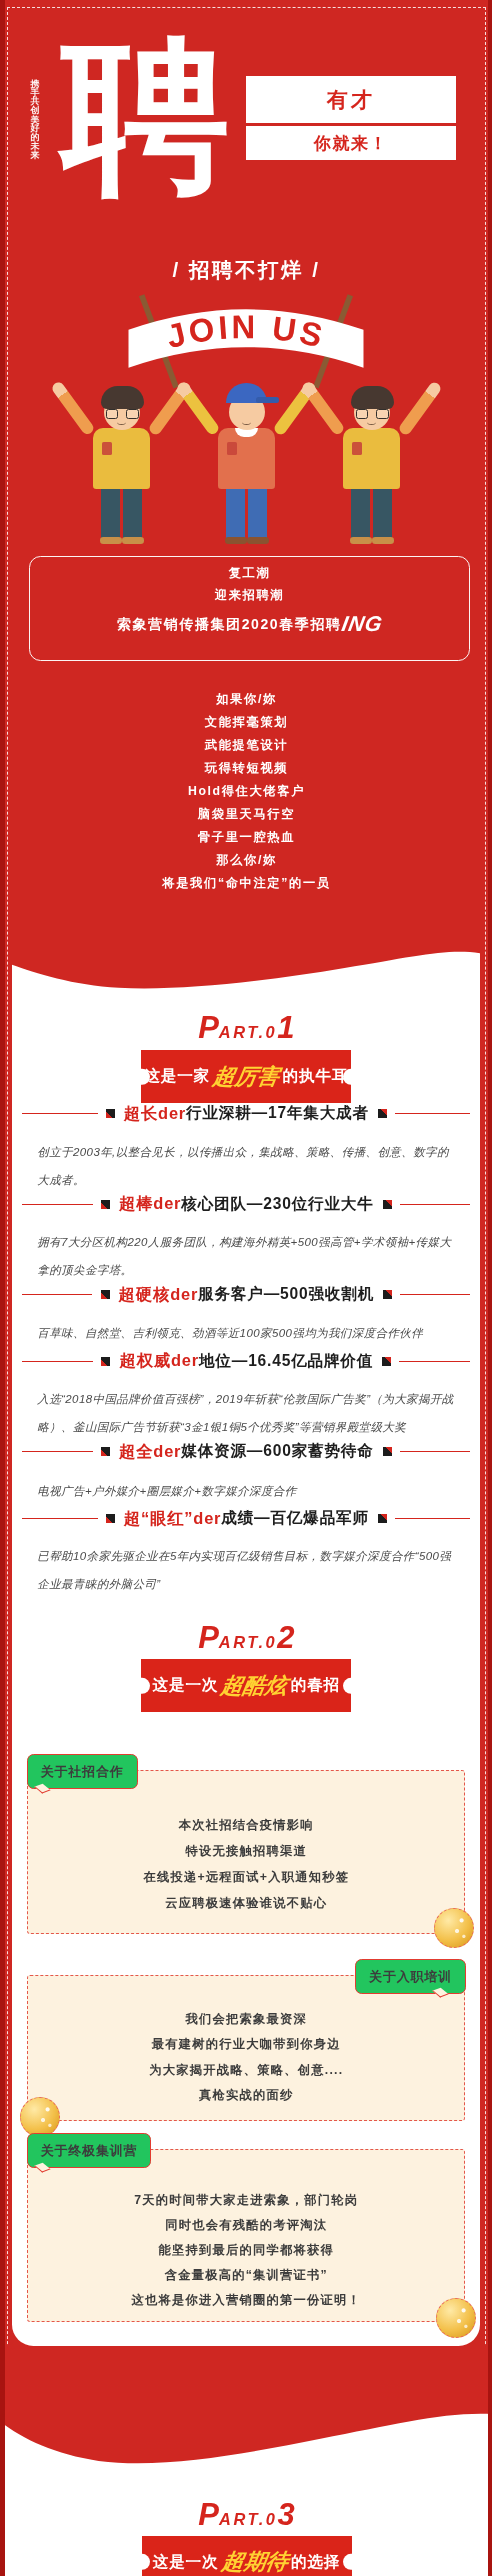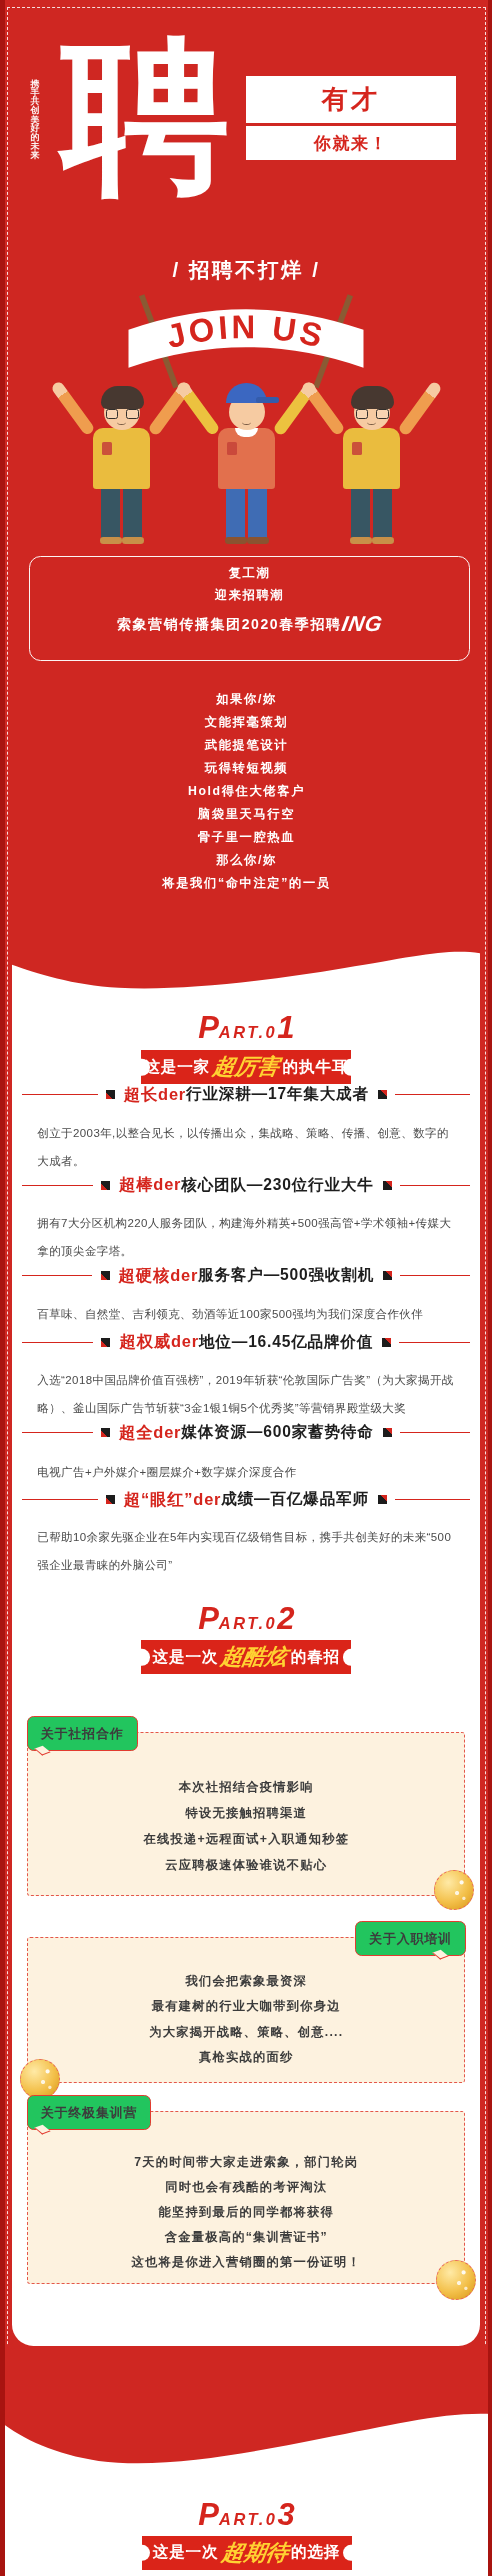--- a/index.html
+++ b/index.html
@@ -12,21 +12,21 @@
                 border:0.8px dashed rgba(255,255,255,.85);z-index:1;pointer-events:none;}
 
   
   .vertical-slogan{position:absolute;left:28px;top:71px;writing-mode:vertical-rl;
       color:rgba(255,255,255,.95);font-size:9px;font-weight:bold;letter-spacing:9px;z-index:2;}
   .big-char{position:absolute;left:51px;top:18px;width:189px;font-size:168px;line-height:197px;
       font-weight:900;color:#fff;z-index:2;text-align:center;}
   .tag-box{position:absolute;left:246px;width:210px;background:#fff;z-index:2;
       display:flex;align-items:center;justify-content:center;}
   .tag-box.one{top:76px;height:47px;}
-  .tag-box.one span{color:#d5251d;font-size:26px;font-weight:900;letter-spacing:3.3px;}
+  .tag-box.one span{color:#d5251d;font-size:21px;font-weight:900;letter-spacing:3.3px;}
   .tag-box.two{top:126px;height:34px;}
   .tag-box.two span{color:#d5251d;font-size:17px;font-weight:900;letter-spacing:1.6px;}
   .hero-subtitle{position:absolute;left:0;top:256px;width:100%;text-align:center;z-index:2;
       color:#fff;font-size:20.5px;font-weight:900;letter-spacing:2.5px;}
   .banner-svg{position:absolute;left:94px;top:287px;z-index:2;}
 
   
   .people{position:absolute;top:371px;left:0;width:100%;display:flex;justify-content:center;
       gap:33px;z-index:2;}
   .person{position:relative;width:92px;height:179px;}
@@ -75,39 +75,39 @@
   .qualities{position:absolute;left:0;top:688px;width:100%;z-index:2;text-align:center;}
   .qualities .q{color:#fff;font-size:12.3px;font-weight:bold;letter-spacing:1.6px;line-height:23px;}
 
   
   .white-main{position:absolute;left:12.3px;top:940px;width:468px;height:1406px;background:#fff;
       border-radius:0 0 21.4px 21.4px;z-index:2;padding-top:69px;box-sizing:border-box;}
   .wave1{position:absolute;top:0;left:0;width:468px;height:66px;}
   .plabel{text-align:center;color:#d5251d;font-weight:900;font-style:italic;height:38px;line-height:38px;}
   .pl-big{font-size:31px;}
   .pl-mid{font-size:16.4px;letter-spacing:2.5px;}
-  .ribbon{position:relative;width:210px;height:34px;margin:3.3px auto 0;background:#da2419;
+  .ribbon{position:relative;width:210px;height:53px;margin:3.3px auto 0;background:#da2419;
       display:flex;align-items:center;justify-content:center;white-space:nowrap;}
   .ribbon::before,.ribbon::after{content:"";position:absolute;top:50%;transform:translateY(-50%);
       width:16.4px;height:16.4px;border-radius:50%;background:#fff;}
   .ribbon::before{left:-8.2px}.ribbon::after{right:-8.2px}
   .rb-pre,.rb-post{color:#fff;font-size:15.6px;font-weight:900;letter-spacing:0.8px;}
   .rb-hl{color:#ffd232;font-size:22px;font-weight:900;font-style:italic;display:inline-block;
       transform:skewX(-9deg);margin:0 3.3px;}
 
   .sec-head{display:flex;align-items:center;height:21.4px;margin-top:0;padding:0 10px;white-space:nowrap;}
   .sec-head.first{}
   .hline{flex:1;height:0;border-top:0.8px solid #d5251d;}
   .sq{width:9px;height:9px;flex:0 0 auto;}
   .sq.l{background:linear-gradient(45deg,#d5251d 38%,#1c1c1c 38%);margin:0 9px 0 8.2px;}
   .sq.r{background:linear-gradient(225deg,#d5251d 38%,#1c1c1c 38%);margin:0 8.2px 0 9px;}
   .sh-red{color:#d5251d;font-size:16.4px;font-weight:900;letter-spacing:0.8px;}
   .sh-dark{color:#1e1e1e;font-size:15.6px;font-weight:900;letter-spacing:0.8px;}
   .sec-body{margin:13px 25px 0;font-size:11.5px;line-height:28px;color:#4a4a4a;letter-spacing:0.4px;
-      text-align:left;}
+      text-align:left;font-style:italic;}
   .sec-body.single{margin-bottom:3.3px;margin-top:14px;}
 
   
   .bbox{position:relative;margin:0 15px;background:#fdf2df;border:1.6px dashed #e4574a;
       border-radius:3.3px;text-align:center;box-sizing:border-box;}
   .bbox .bline{font-size:12.3px;font-weight:bold;color:#3c3c3c;letter-spacing:1.2px;}
   .bbox1{margin-top:58px;padding:41px 16.4px 16.4px;}
   .bbox1 .bline{line-height:26px;}
   .bbox2{margin-top:41px;padding:31px 16.4px 11.5px;}
   .bbox2 .bline{line-height:25.5px;}
@@ -294,21 +294,21 @@
     <div class="sec-body single">电视广告+户外媒介+圈层媒介+数字媒介深度合作</div>
 
     <div class="sec-head">
       <span class="hline"></span>
       <span class="sq l"></span>
       <span class="sh-red">超“眼红”der</span>
       <span class="sh-dark">成绩—百亿爆品军师</span>
       <span class="sq r"></span>
       <span class="hline"></span>
     </div>
-    <div class="sec-body">已帮助10余家先驱企业在5年内实现百亿级销售目标，携手共创美好的未来“500强企业最青睐的外脑公司”</div>
+    <div class="sec-body">已帮助10余家先驱企业在5年内实现百亿级销售目标，数字媒介深度合作“500强企业最青睐的外脑公司”</div>
 
     <div class="plabel" style="margin-top:20.5px;font-style:italic;">
       <span class="pl-big">P</span><span class="pl-mid">ART.0</span><span class="pl-big">2</span>
     </div>
     <div class="ribbon" style="margin-top:2.5px;">
       <span class="rb-pre">这是一次</span>
       <span class="rb-hl">超酷炫</span>
       <span class="rb-post">的春招</span>
     </div>
 

